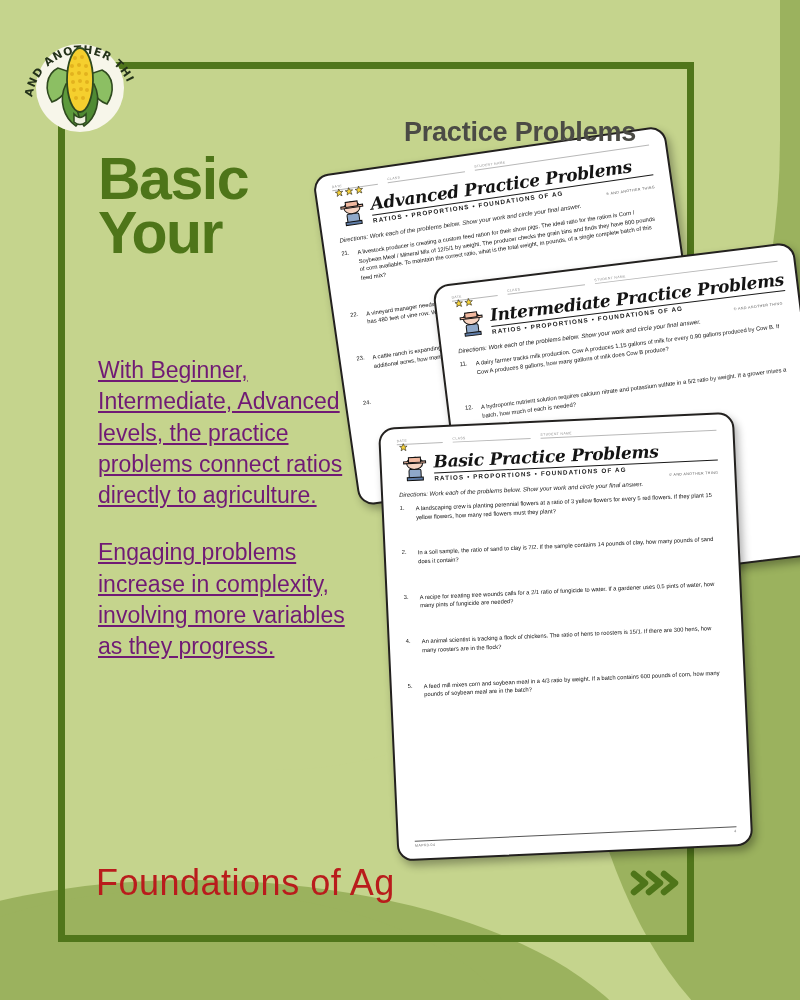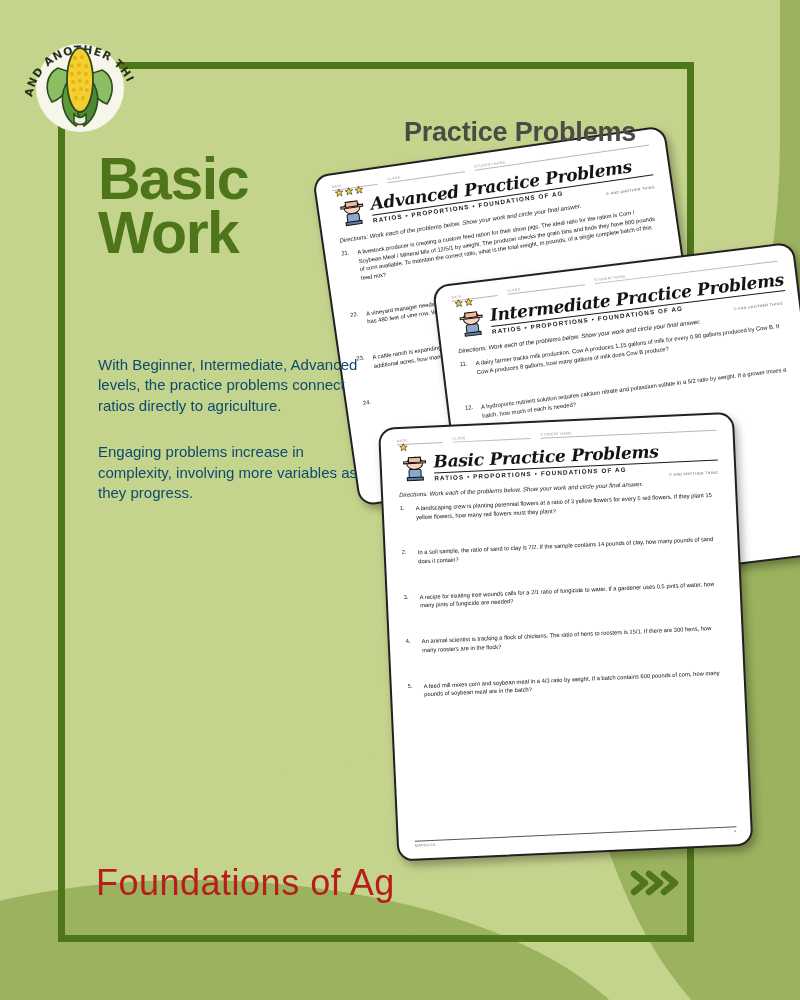--- a/index.html
+++ b/index.html
@@ -77,22 +77,23 @@
     margin-top:22px;
   }
   .hero{
     position:absolute;left:98px;top:152px;width:260px;
     font-size:59px;line-height:0.92;font-weight:bold;color:#4e7519;
     letter-spacing:-1.5px;
     z-index:5;
   }
   .body-copy{
     position:absolute;left:98px;top:355px;width:262px;
-    font-size:15px;line-height:1.36;color:#0c4a6e;
+    font-size:23px;line-height:1.36;color:#701a75;
     z-index:5;
+    text-decoration:underline;
   }
   .body-copy p{margin:0 0 26px 0;}
   .body-copy p:last-child{margin-bottom:16px;}
 
   .foundations{
     position:absolute;left:96px;top:862px;
     font-size:36px;color:#b91c1c;letter-spacing:0.5px;
     z-index:6;
   }
   .chevrons{
@@ -210,21 +211,21 @@
           <circle cx="61" cy="76" r="2"></circle>
       </g>
       <path d="M52,92 q6,7 12,0 l0,8 q-6,5 -12,0 Z" fill="#eef0df" stroke="#2f4a1f" stroke-width="1.5"></path>
     </svg>
   </div>
 
   <div class="practice-title">Practice Problems</div>
 
   <div class="hero">
     <div>Basic</div>
-    <div>Work</div>
+    <div>Your</div>
   </div>
 
   <div class="body-copy">
     <p>With Beginner, Intermediate, Advanced levels, the practice problems connect ratios directly to agriculture.</p>
     <p>Engaging problems increase in complexity, involving more variables as they progress.</p>
   </div>
 
   <div class="sheet sheet-adv">
     <div class="ws">
       <div class="ws-meta">

